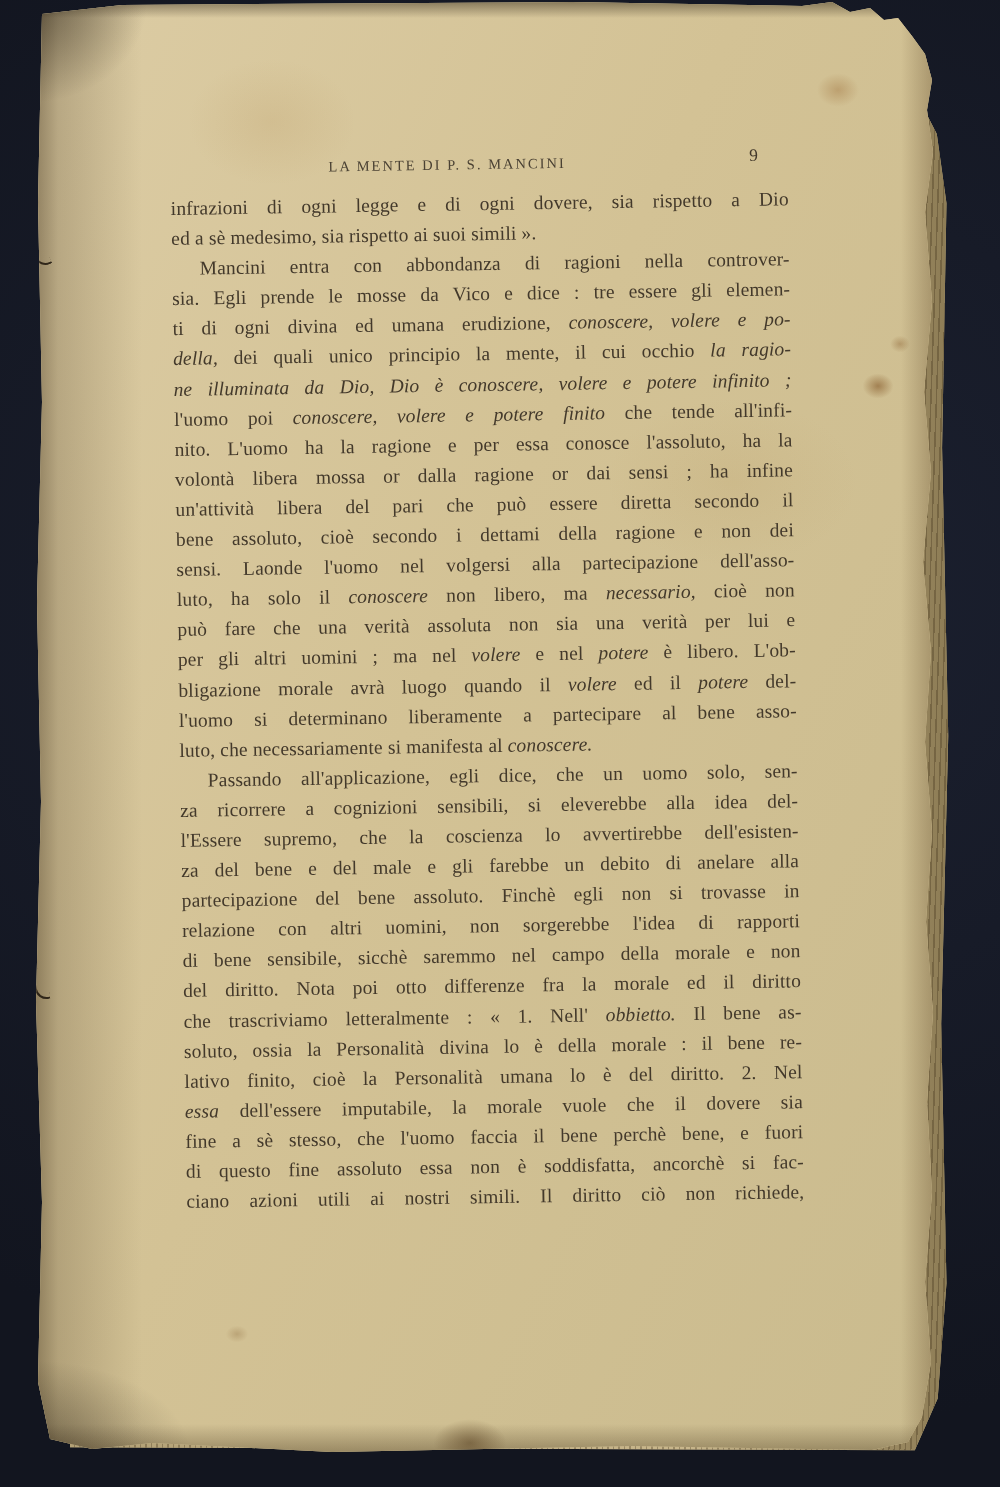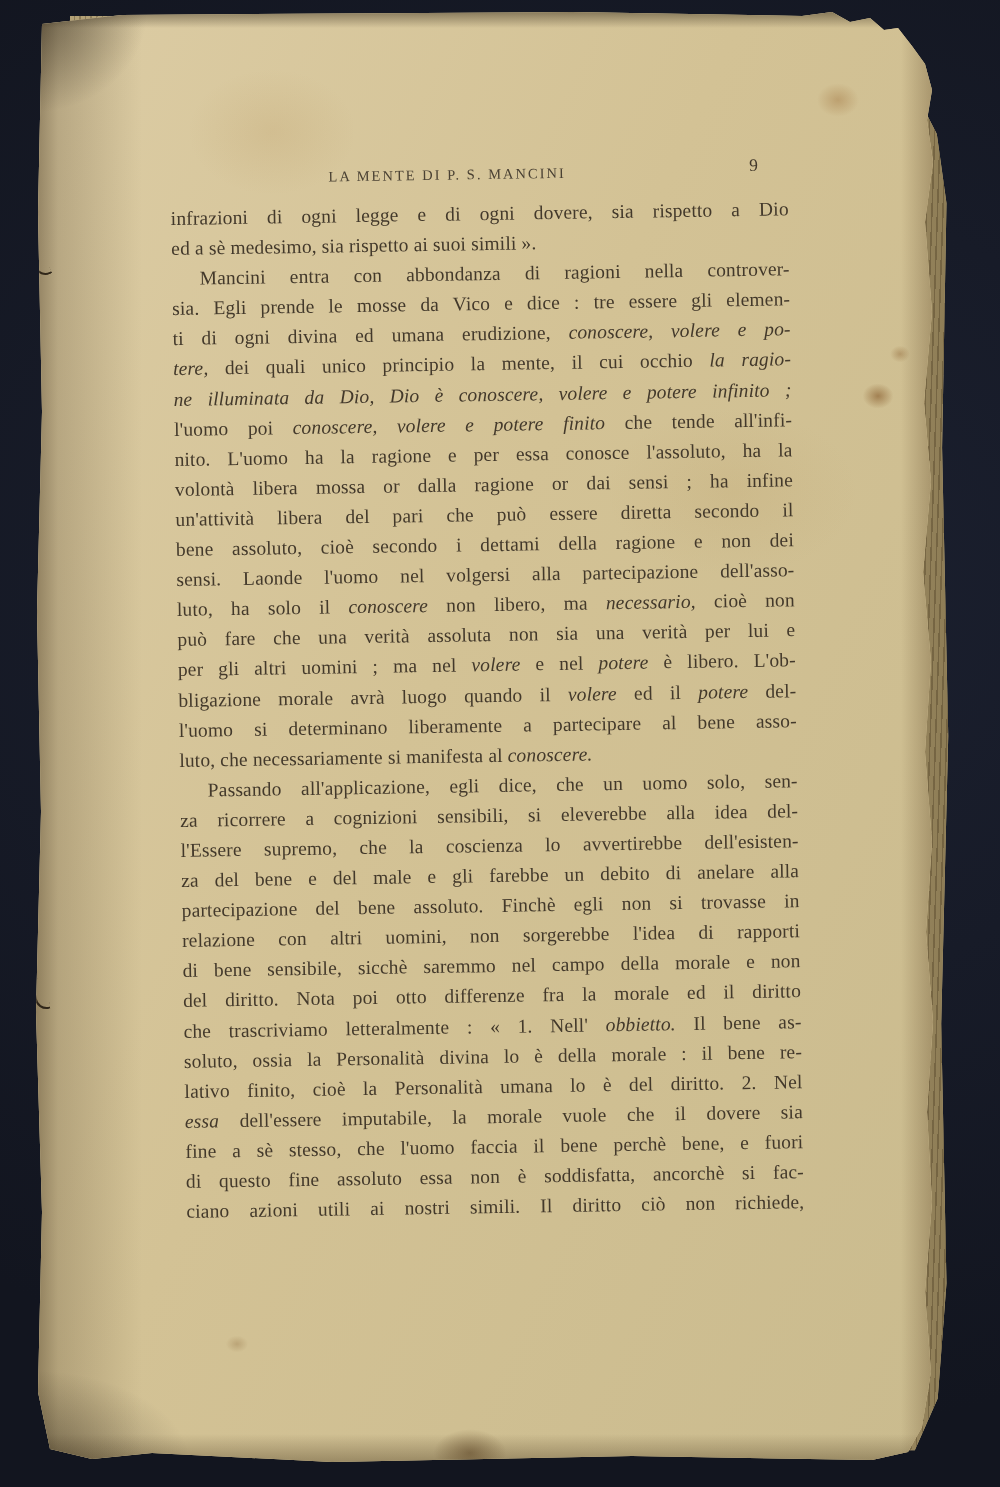--- a/index.html
+++ b/index.html
@@ -24,21 +24,21 @@
       repeating-linear-gradient(92deg, rgba(60,45,22,0) 0 4px, rgba(60,45,22,.32) 4px 5.5px),
       linear-gradient(90deg, #b3a176 0%, #c9b78c 70%, #8d7c55 100%);
     clip-path: polygon(0 0, 86% 0.2%, 90% 1.4%, 93% 2.9%, 96% 5.2%, 98.5% 8.2%,
       99.6% 13%, 99.1% 30%, 99.8% 50%, 99.0% 70%, 99.6% 88%, 98.6% 96%,
       96% 99.6%, 0 99.4%);
   }
 
   
   .paper {
     position: absolute;
-    left: 32px; top: 12px;
+    left: 32px; top: 2px;
     width: 903px; height: 1452px;
     background-color: #d4c396;
     background-image:
       radial-gradient(22px 18px at 846px 384px, rgba(125,78,30,.55), rgba(125,78,30,0) 70%),
       radial-gradient(14px 12px at 868px 342px, rgba(125,78,30,.35), rgba(125,78,30,0) 70%),
       radial-gradient(30px 24px at 806px 88px,  rgba(150,100,45,.35), rgba(150,100,45,0) 70%),
       radial-gradient(52px 34px at 438px 1441px, rgba(80,55,25,.5),  rgba(80,55,25,0) 70%),
       radial-gradient(16px 12px at 205px 1332px, rgba(120,80,35,.25), rgba(120,80,35,0) 70%),
       radial-gradient(120px 90px at 240px 120px, rgba(170,130,70,.14), rgba(170,130,70,0) 70%),
       radial-gradient(180px 120px at 700px 480px, rgba(175,140,80,.12), rgba(175,140,80,0) 70%),
@@ -130,21 +130,21 @@
       <div class="header-row">
         <span class="header-title">LA MENTE DI P. S. MANCINI</span>
         <span class="page-number">9</span>
       </div>
       <div class="text-block">
           <div class="line"><span>infrazioni di ogni legge e di ogni dovere, sia rispetto a Dio</span></div>
           <div class="line par-end"><span>ed a sè medesimo, sia rispetto ai suoi simili ».</span></div>
           <div class="line indent"><span>Mancini entra con abbondanza di ragioni nella controver-</span></div>
           <div class="line"><span>sia. Egli prende le mosse da Vico e dice : tre essere gli elemen-</span></div>
           <div class="line"><span>ti di ogni divina ed umana erudizione, </span><i>conoscere, volere e po-</i></div>
-          <div class="line"><i>tere,</i><span> dei quali unico principio la mente, il cui occhio </span><i>la ragio-</i></div>
+          <div class="line"><i>della,</i><span> dei quali unico principio la mente, il cui occhio </span><i>la ragio-</i></div>
           <div class="line"><i>ne illuminata da Dio, Dio è conoscere, volere e potere infinito ;</i></div>
           <div class="line"><span>l'uomo poi </span><i>conoscere, volere e potere finito</i><span> che tende all'infi-</span></div>
           <div class="line"><span>nito. L'uomo ha la ragione e per essa conosce l'assoluto, ha la</span></div>
           <div class="line"><span>volontà libera mossa or dalla ragione or dai sensi ; ha infine</span></div>
           <div class="line"><span>un'attività libera del pari che può essere diretta secondo il</span></div>
           <div class="line"><span>bene assoluto, cioè secondo i dettami della ragione e non dei</span></div>
           <div class="line"><span>sensi. Laonde l'uomo nel volgersi alla partecipazione dell'asso-</span></div>
           <div class="line"><span>luto, ha solo il </span><i>conoscere</i><span> non libero, ma </span><i>necessario,</i><span> cioè non</span></div>
           <div class="line"><span>può fare che una verità assoluta non sia una verità per lui e</span></div>
           <div class="line"><span>per gli altri uomini ; ma nel </span><i>volere</i><span> e nel </span><i>potere</i><span> è libero. L'ob-</span></div>

